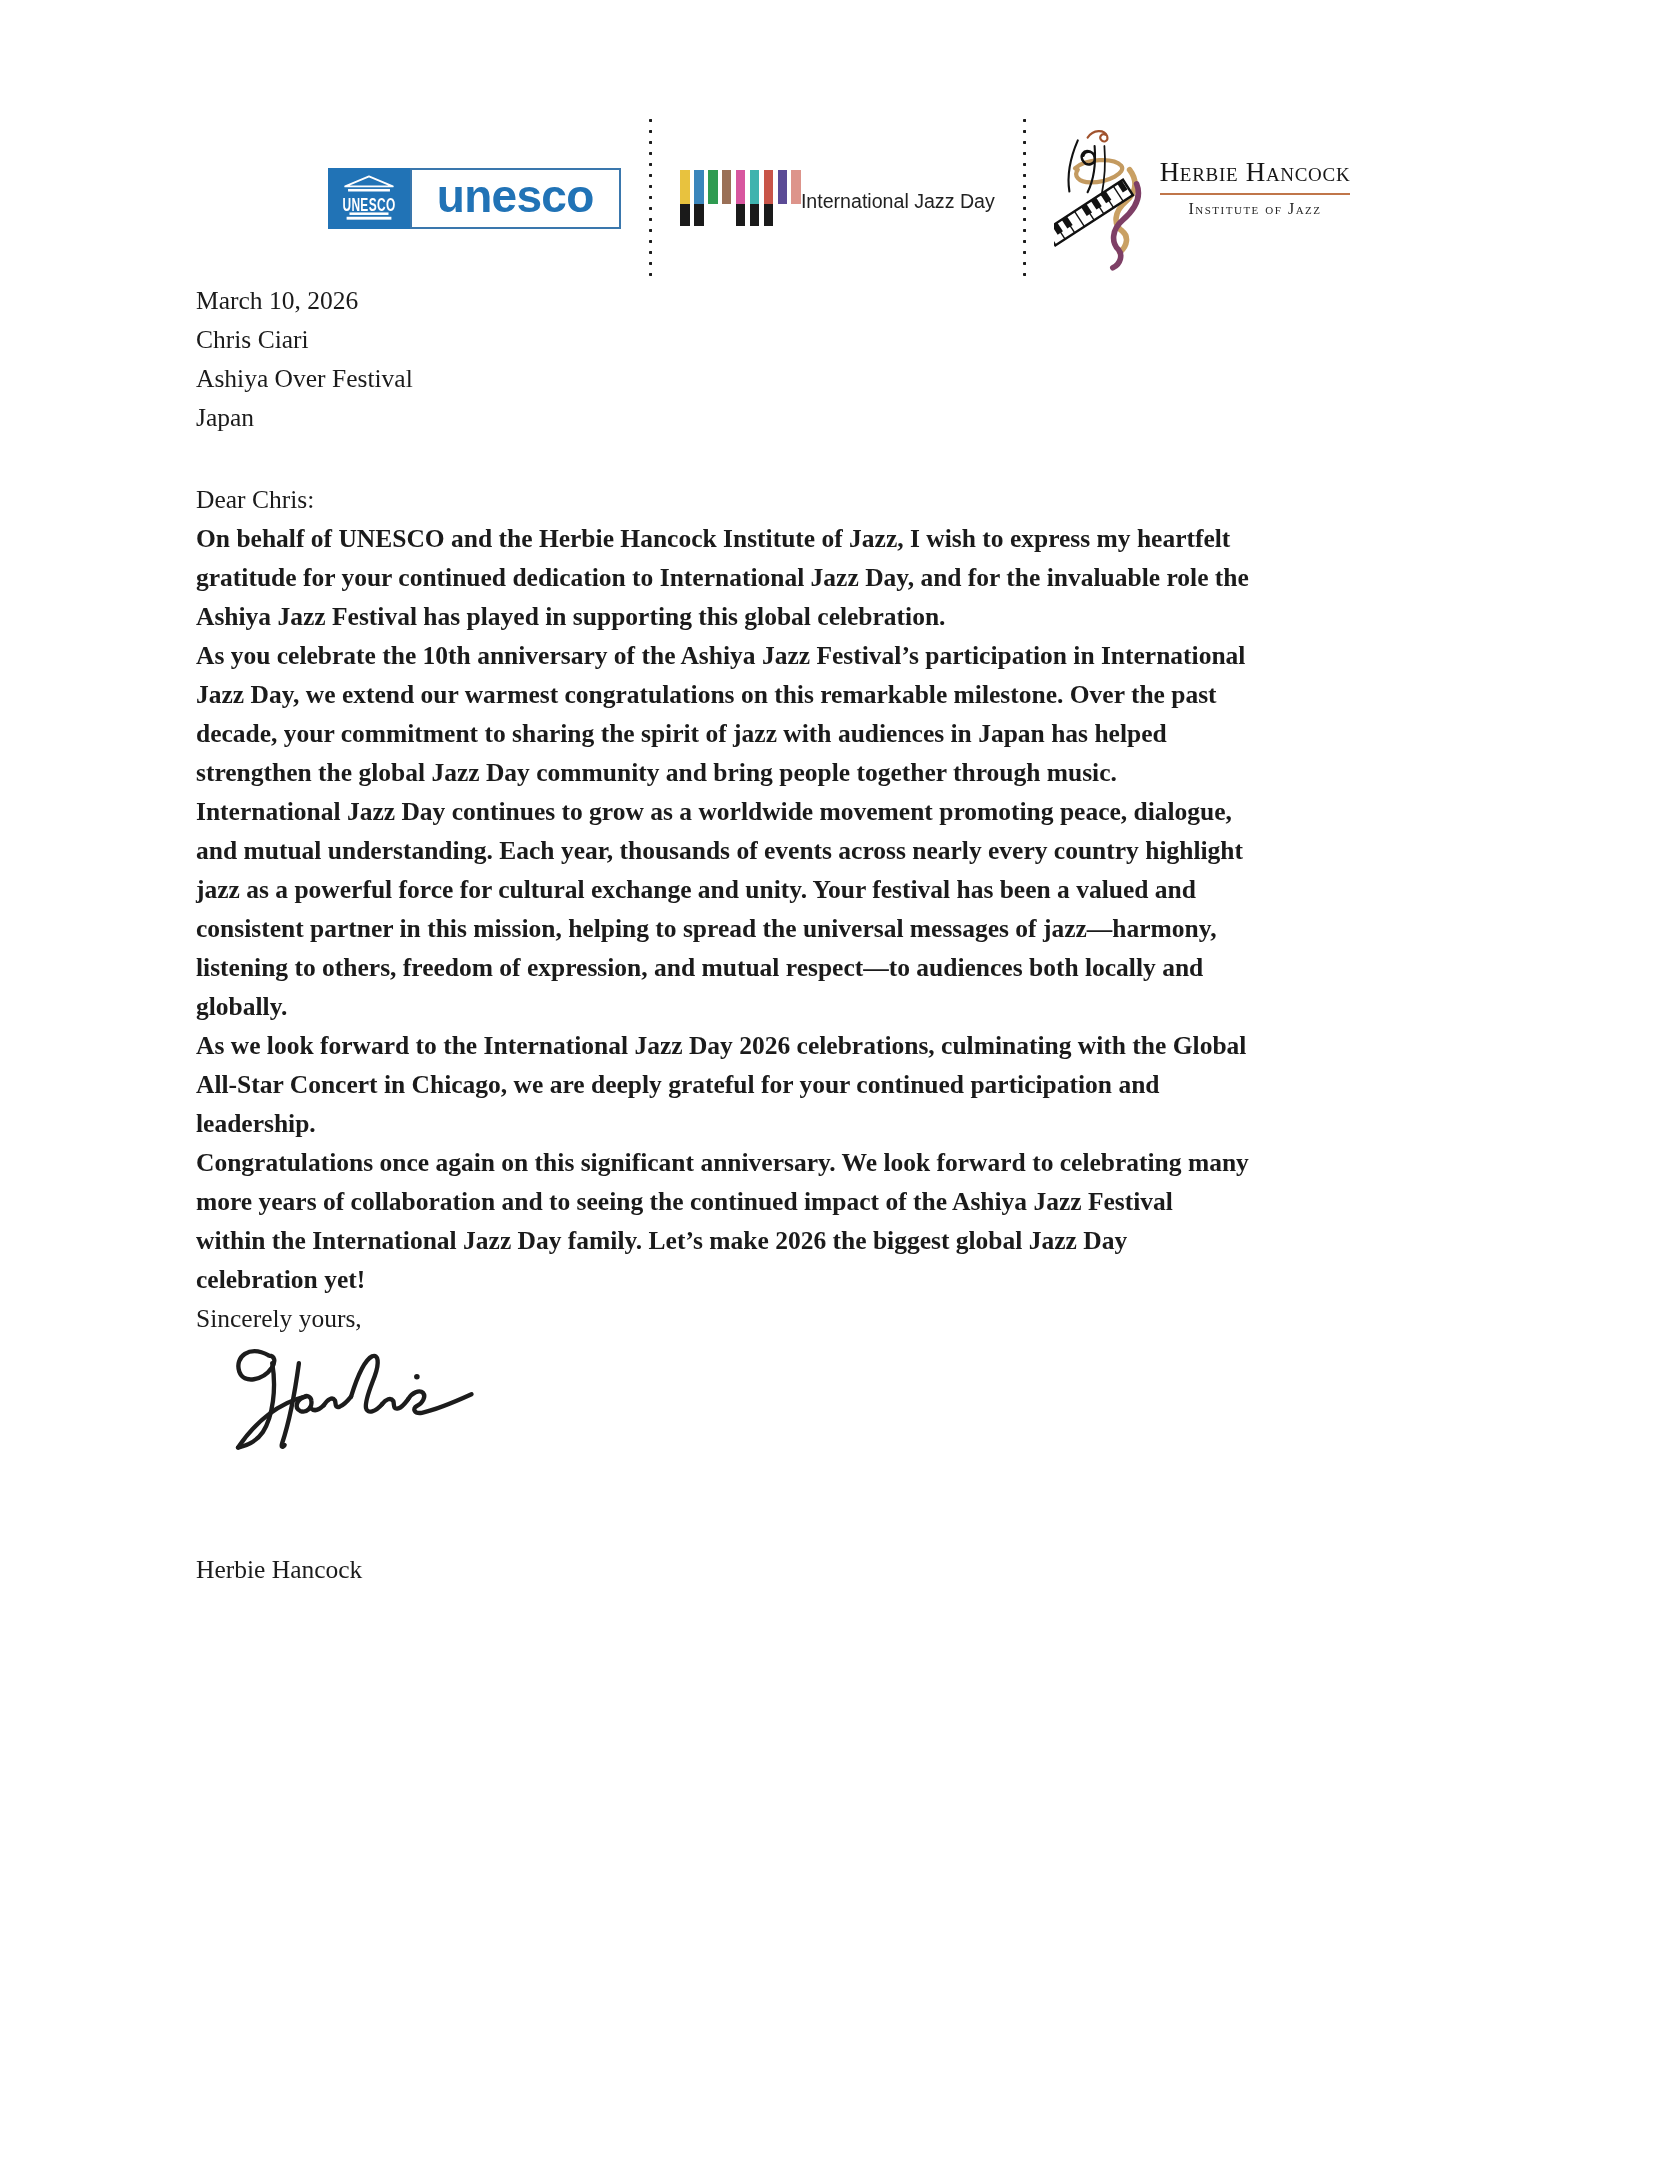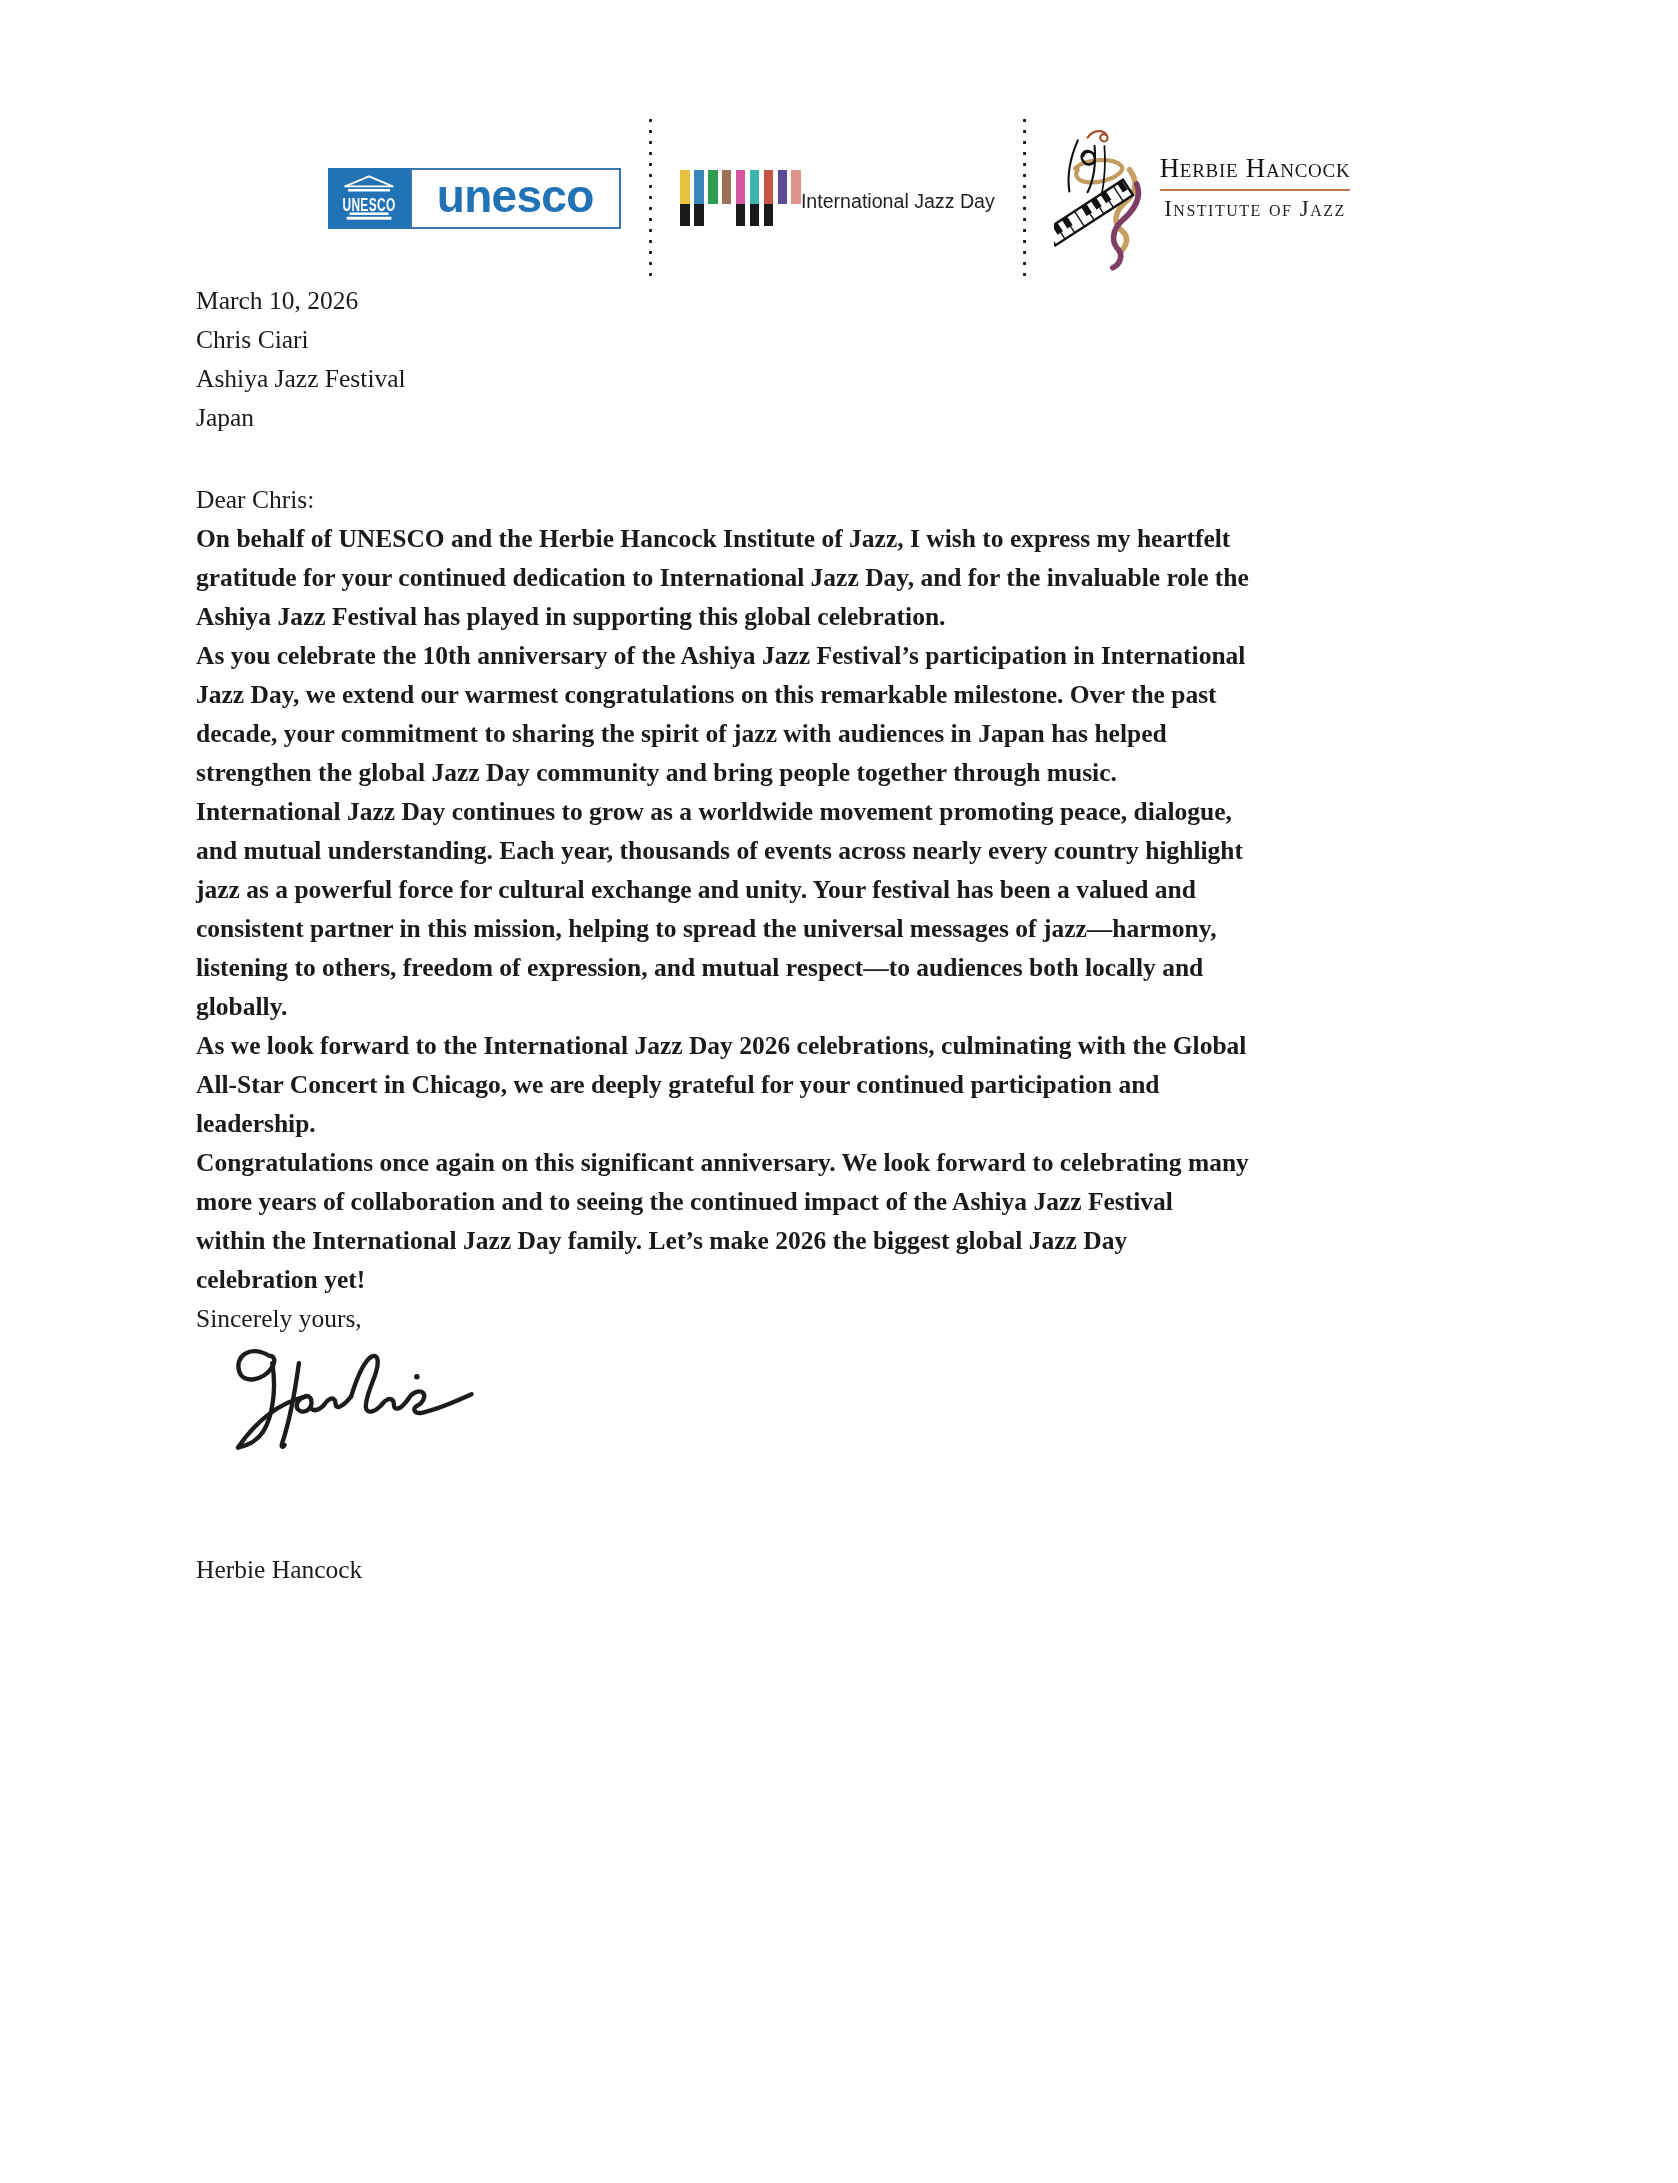--- a/index.html
+++ b/index.html
@@ -47,21 +47,21 @@
     margin-top:20.4px;font-family:"Liberation Sans",sans-serif;
     font-size:19.6px;color:#222;white-space:nowrap;
   }
   .institute-logo{display:flex;align-items:center;}
   .institute-text{margin-left:7.3px;margin-top:-20.4px;text-align:center;}
   .institute-line1{
     font-variant:small-caps;font-size:27px;letter-spacing:0.7px;color:#161616;
     padding-bottom:5.1px;border-bottom:2.2px solid #c0764a;white-space:nowrap;
   }
   .institute-line2{
-    font-variant:small-caps;font-size:23px;letter-spacing:1.5px;color:#242424;
+    font-variant:small-caps;font-size:16px;letter-spacing:1.5px;color:#242424;
     padding-top:5.1px;white-space:nowrap;
   }
 
   
   .letter-body{
     position:absolute;left:196px;top:281px;width:1310px;
     font-size:25.5px;line-height:39px;
   }
   .letter-body p{margin:0;}
   .date{margin:0 0 41px 0;}
@@ -177,21 +177,21 @@
         <div class="institute-line2">Institute of Jazz</div>
       </div>
     </div>
   </header>
 
   <main class="letter-body">
     <p class="date">March 10, 2026</p>
 
     <div class="address">
       <p>Chris Ciari</p>
-      <p>Ashiya Jazz Festival</p>
+      <p>Ashiya Over Festival</p>
       <p>Japan</p>
     </div>
 
     <p class="salutation">Dear Chris:</p>
 
     <p class="para">On behalf of UNESCO and the Herbie Hancock Institute of Jazz, I wish to express my heartfelt
 gratitude for your continued dedication to International Jazz Day, and for the invaluable role the
 Ashiya Jazz Festival has played in supporting this global celebration.</p>
     <p class="para">As you celebrate the 10th anniversary of the Ashiya Jazz Festival’s participation in International
 Jazz Day, we extend our warmest congratulations on this remarkable milestone. Over the past

